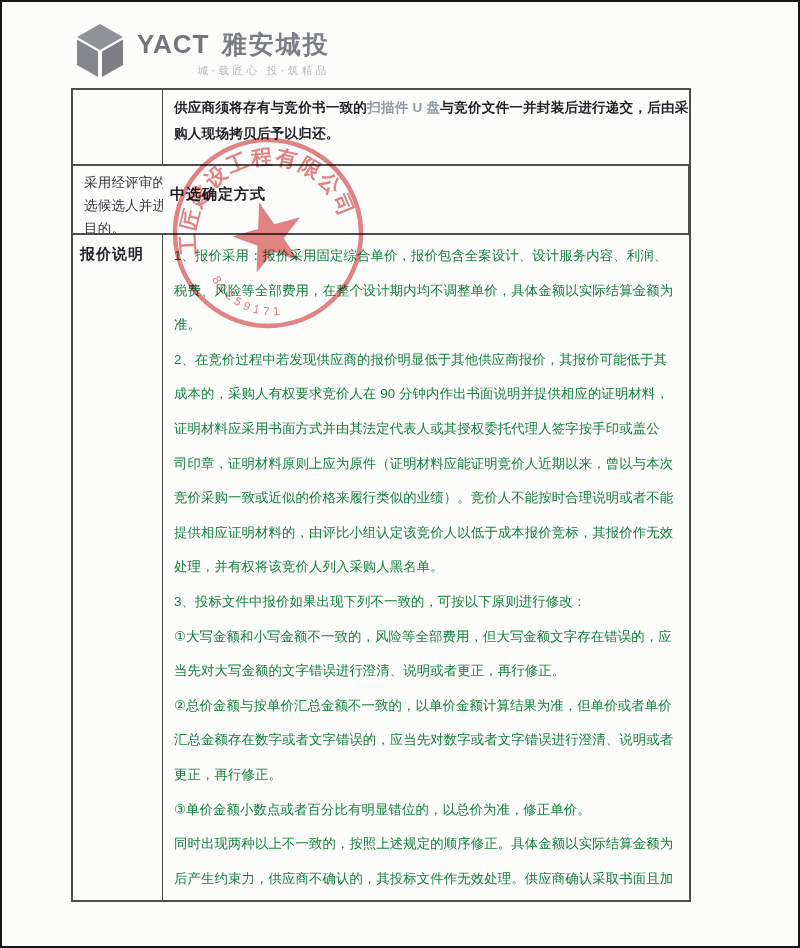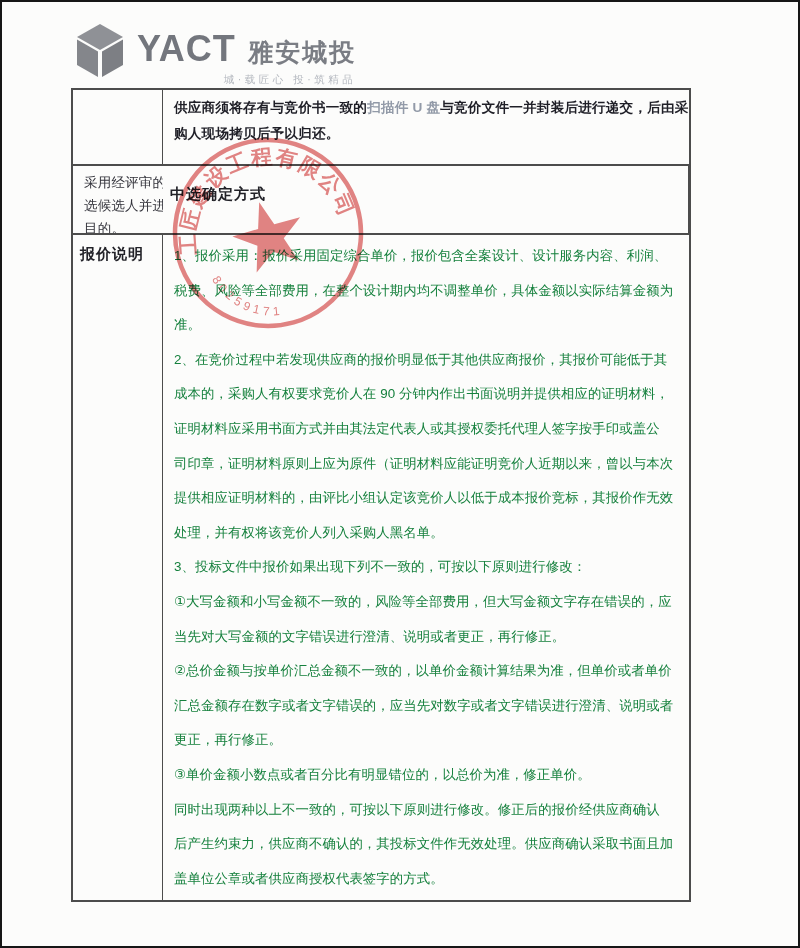--- a/index.html
+++ b/index.html
@@ -13,21 +13,21 @@
   }
   .scan-frame{
     position:absolute;inset:0;
     border:2px solid #161616;
     pointer-events:none;
   }
   
   .logo{position:absolute;left:75px;top:22px;height:58px;display:flex;align-items:flex-start;}
   .logo-cube{width:50px;height:56px;margin-right:12px;}
   .brand-line{margin-top:6px;}
-  .brand-en{font-size:36px;font-weight:bold;color:#73767d;letter-spacing:1px;}
+  .brand-en{font-size:26px;font-weight:bold;color:#73767d;letter-spacing:1px;}
   .brand-cn{font-size:25px;font-weight:bold;color:#7a7d84;margin-left:8px;letter-spacing:2px;}
   .tagline{font-size:10.5px;color:#b4b8bf;letter-spacing:3.5px;margin-top:3px;margin-left:2px;text-align:right;}
   
   .doc-table{
     position:absolute;left:71px;top:88px;width:620px;height:814px;
     border:2px solid #4c4c4c;
     box-sizing:border-box;
     display:grid;
     grid-template-columns:90px 1fr;
     grid-template-rows:76px 69px 1fr;
@@ -90,30 +90,31 @@
 
     <div class="cell last-row label-cell">报价说明</div>
     <div class="cell last-row content-col content-cell r3">
         <div class="line">1、报价采用：报价采用固定综合单价，报价包含全案设计、设计服务内容、利润、</div>
         <div class="line">税费、风险等全部费用，在整个设计期内均不调整单价，具体金额以实际结算金额为</div>
         <div class="line">准。</div>
         <div class="line">2、在竞价过程中若发现供应商的报价明显低于其他供应商报价，其报价可能低于其</div>
         <div class="line">成本的，采购人有权要求竞价人在 90 分钟内作出书面说明并提供相应的证明材料，</div>
         <div class="line">证明材料应采用书面方式并由其法定代表人或其授权委托代理人签字按手印或盖公</div>
         <div class="line">司印章，证明材料原则上应为原件（证明材料应能证明竞价人近期以来，曾以与本次</div>
+        <div class="line">竞价采购一致或近似的价格来履行类似的业绩）。竞价人不能按时合理说明或者不能</div>
         <div class="line">提供相应证明材料的，由评比小组认定该竞价人以低于成本报价竞标，其报价作无效</div>
         <div class="line">处理，并有权将该竞价人列入采购人黑名单。</div>
         <div class="line">3、投标文件中报价如果出现下列不一致的，可按以下原则进行修改：</div>
         <div class="line">①大写金额和小写金额不一致的，风险等全部费用，但大写金额文字存在错误的，应</div>
         <div class="line">当先对大写金额的文字错误进行澄清、说明或者更正，再行修正。</div>
         <div class="line">②总价金额与按单价汇总金额不一致的，以单价金额计算结果为准，但单价或者单价</div>
         <div class="line">汇总金额存在数字或者文字错误的，应当先对数字或者文字错误进行澄清、说明或者</div>
         <div class="line">更正，再行修正。</div>
         <div class="line">③单价金额小数点或者百分比有明显错位的，以总价为准，修正单价。</div>
-        <div class="line">同时出现两种以上不一致的，可按以下原则进行修改。修正后的报价经供应商确认</div>
+        <div class="line">同时出现两种以上不一致的，按照上述规定的顺序修正。具体金额以实际结算金额为</div>
         <div class="line">后产生约束力，供应商不确认的，其投标文件作无效处理。供应商确认采取书面且加</div>
         <div class="line">盖单位公章或者供应商授权代表签字的方式。</div>
       </div>
   </div>
 
   <svg class="stamp" viewBox="0 0 224 234">
     <g transform="rotate(-16 112 117)" fill="#db6261">
       <circle cx="112" cy="117" r="93" fill="none" stroke="#db6261" stroke-width="4.5"></circle>
       <defs>
         <path id="arcTop" d="M 38 122 A 74 74 0 1 1 186 122"></path>

